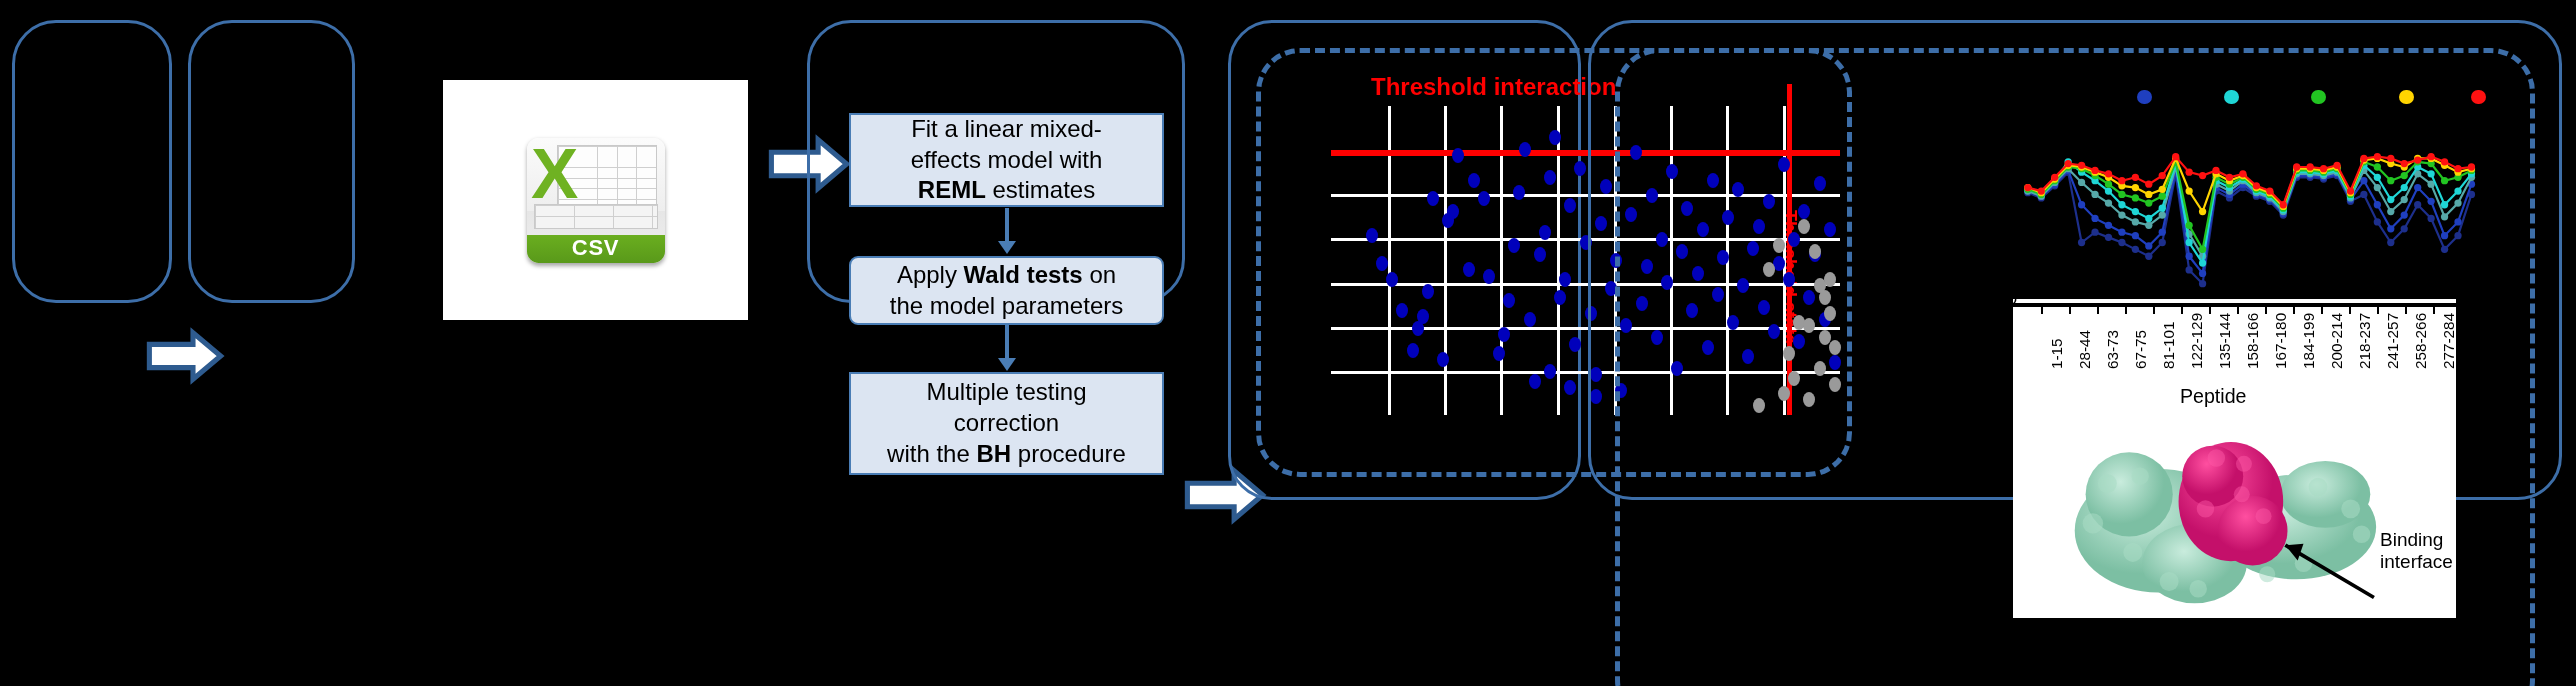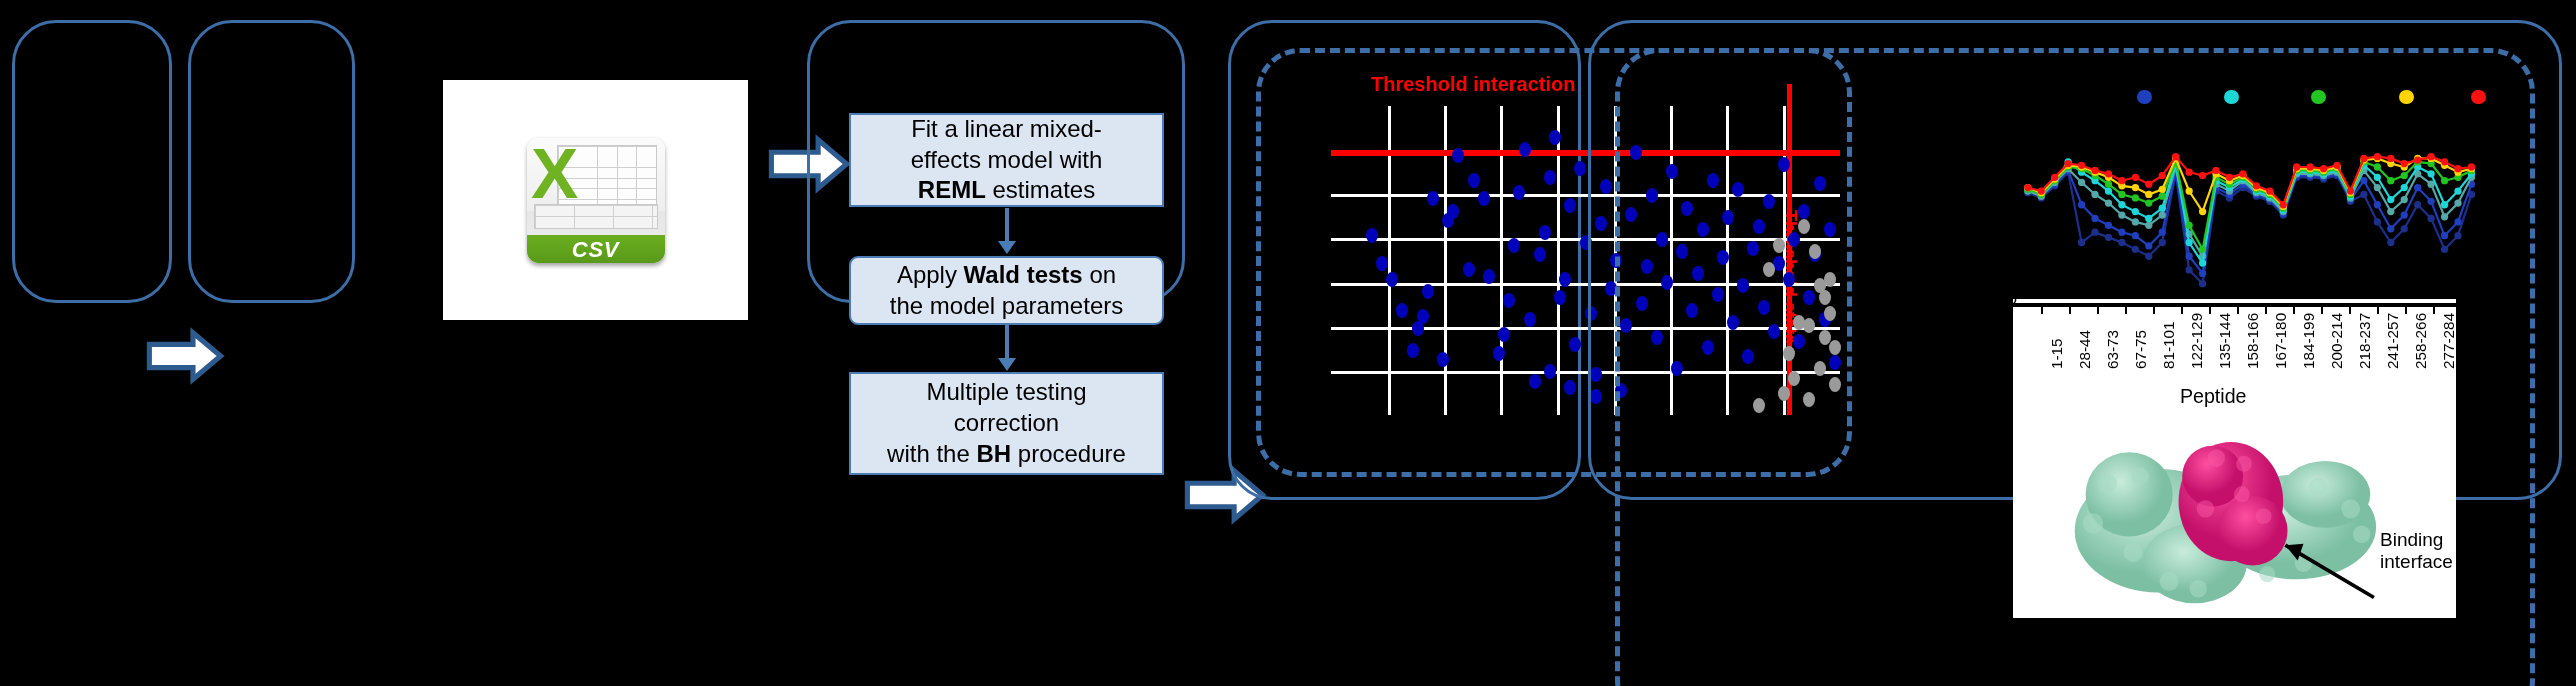--- a/index.html
+++ b/index.html
@@ -30,36 +30,36 @@
   .csv-grid .gtable2{position:absolute;left:1.5px;bottom:1.5px;width:97%;height:26%;
         background:
           repeating-linear-gradient(to right,#cfcfcf 0 0.7px,transparent 0.7px 16%),
           repeating-linear-gradient(to bottom,#cfcfcf 0 0.7px,transparent 0.7px 49%),
           #f4f4f4;
         border:0.7px solid #c9c9c9;}
   .csv-x{position:absolute;left:4.4px;top:2.9px;font-size:71px;font-weight:bold;
          color:#6fb222;line-height:.95;font-family:"Liberation Sans",sans-serif;}
   .csv-band{position:absolute;left:0;right:0;bottom:0;height:28px;
             background:linear-gradient(180deg,#6aae1f 0%,#59991a 100%);
-            display:flex;align-items:flex-end;justify-content:center;font-style:italic;}
+            display:flex;align-items:flex-start;justify-content:center;}
   .csv-band span{color:#fff;font-size:22px;font-weight:bold;letter-spacing:0.7px;}
 
   
   .proc-box{position:absolute;box-sizing:border-box;background:#dce5f2;
             border:2.2px solid #4a7db5;display:flex;align-items:center;
             justify-content:center;text-align:center;color:#000;
             font-size:24px;line-height:1.28;padding:4.4px 7.3px;}
   .proc-box b{font-weight:bold;}
   .vconn{position:absolute;background:#4a7db5;width:3.6px;}
   .vconn-head{position:absolute;width:0;height:0;border-left:9.4px solid transparent;
               border-right:9.4px solid transparent;border-top:13px solid #4a7db5;}
 
   
   .scatter{position:absolute;}
-  .scatter-title{position:absolute;color:#ff0000;font-size:20px;font-weight:bold;
+  .scatter-title{position:absolute;color:#ff0000;font-size:24px;font-weight:bold;
                  white-space:nowrap;}
   .scatter-vtitle{position:absolute;color:#ff0000;font-size:18px;font-weight:bold;
                   white-space:nowrap;transform:rotate(90deg);transform-origin:left top;}
   .grid-line-h{position:absolute;background:#ffffff;height:2.9px;}
   .grid-line-v{position:absolute;background:#ffffff;width:2.9px;}
   .thresh-h{position:absolute;background:#ff0000;height:5.8px;}
   .thresh-v{position:absolute;background:#ff0000;width:5.1px;}
   .dot{position:absolute;border-radius:50%;}
 
   

